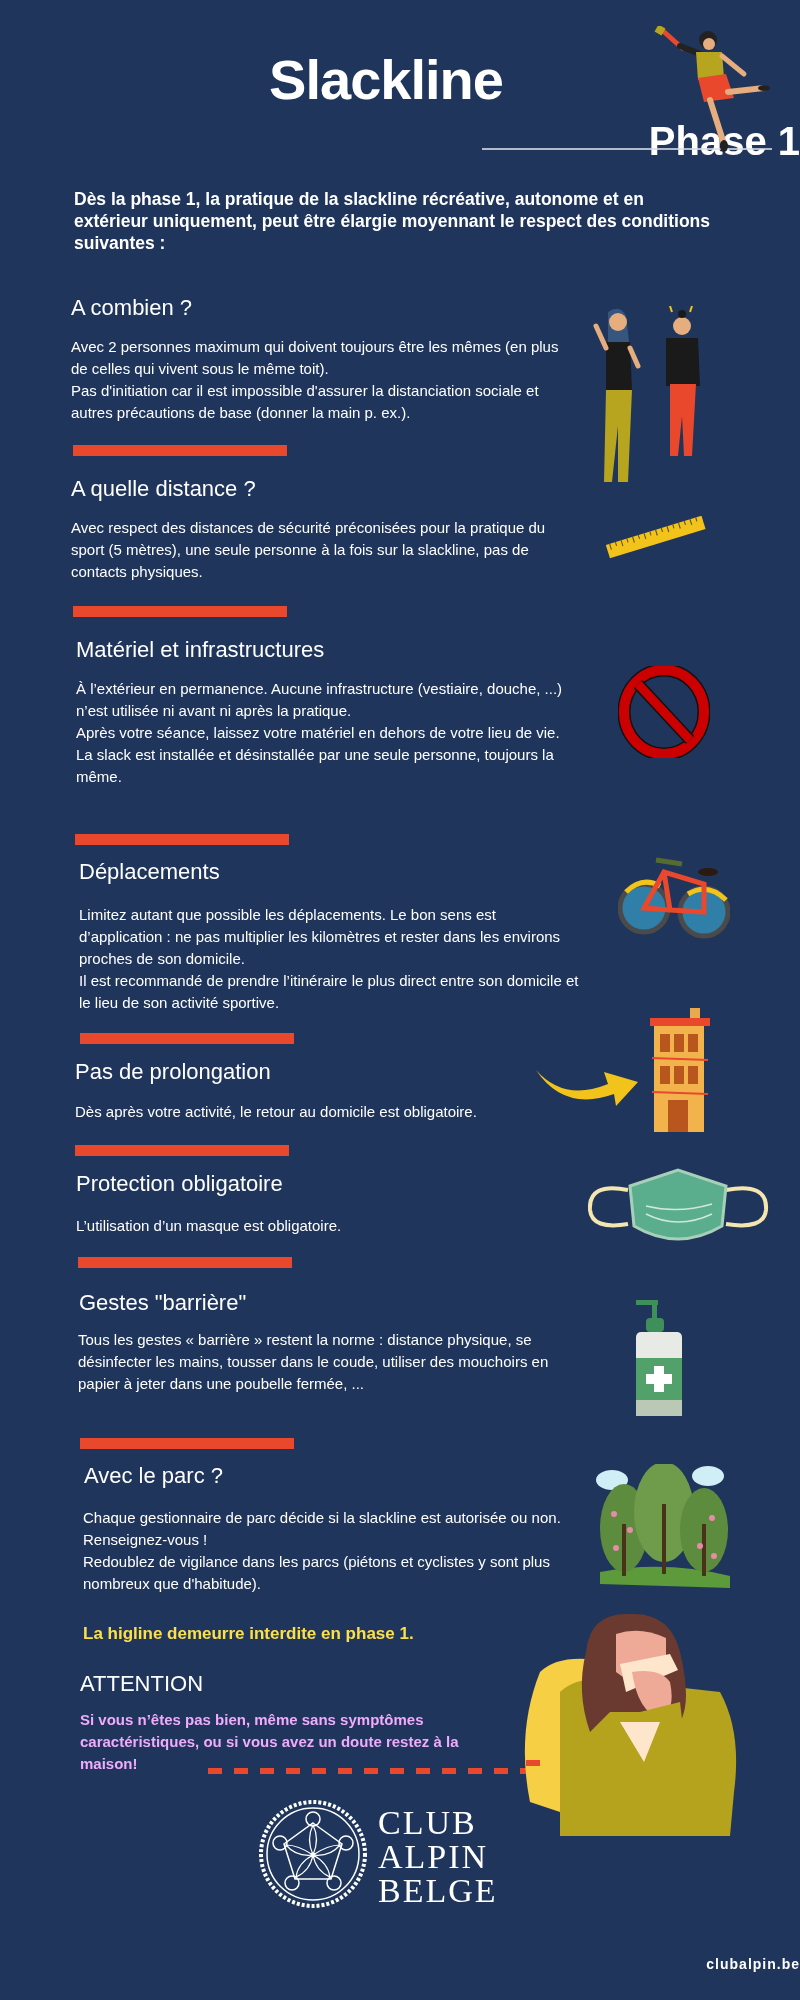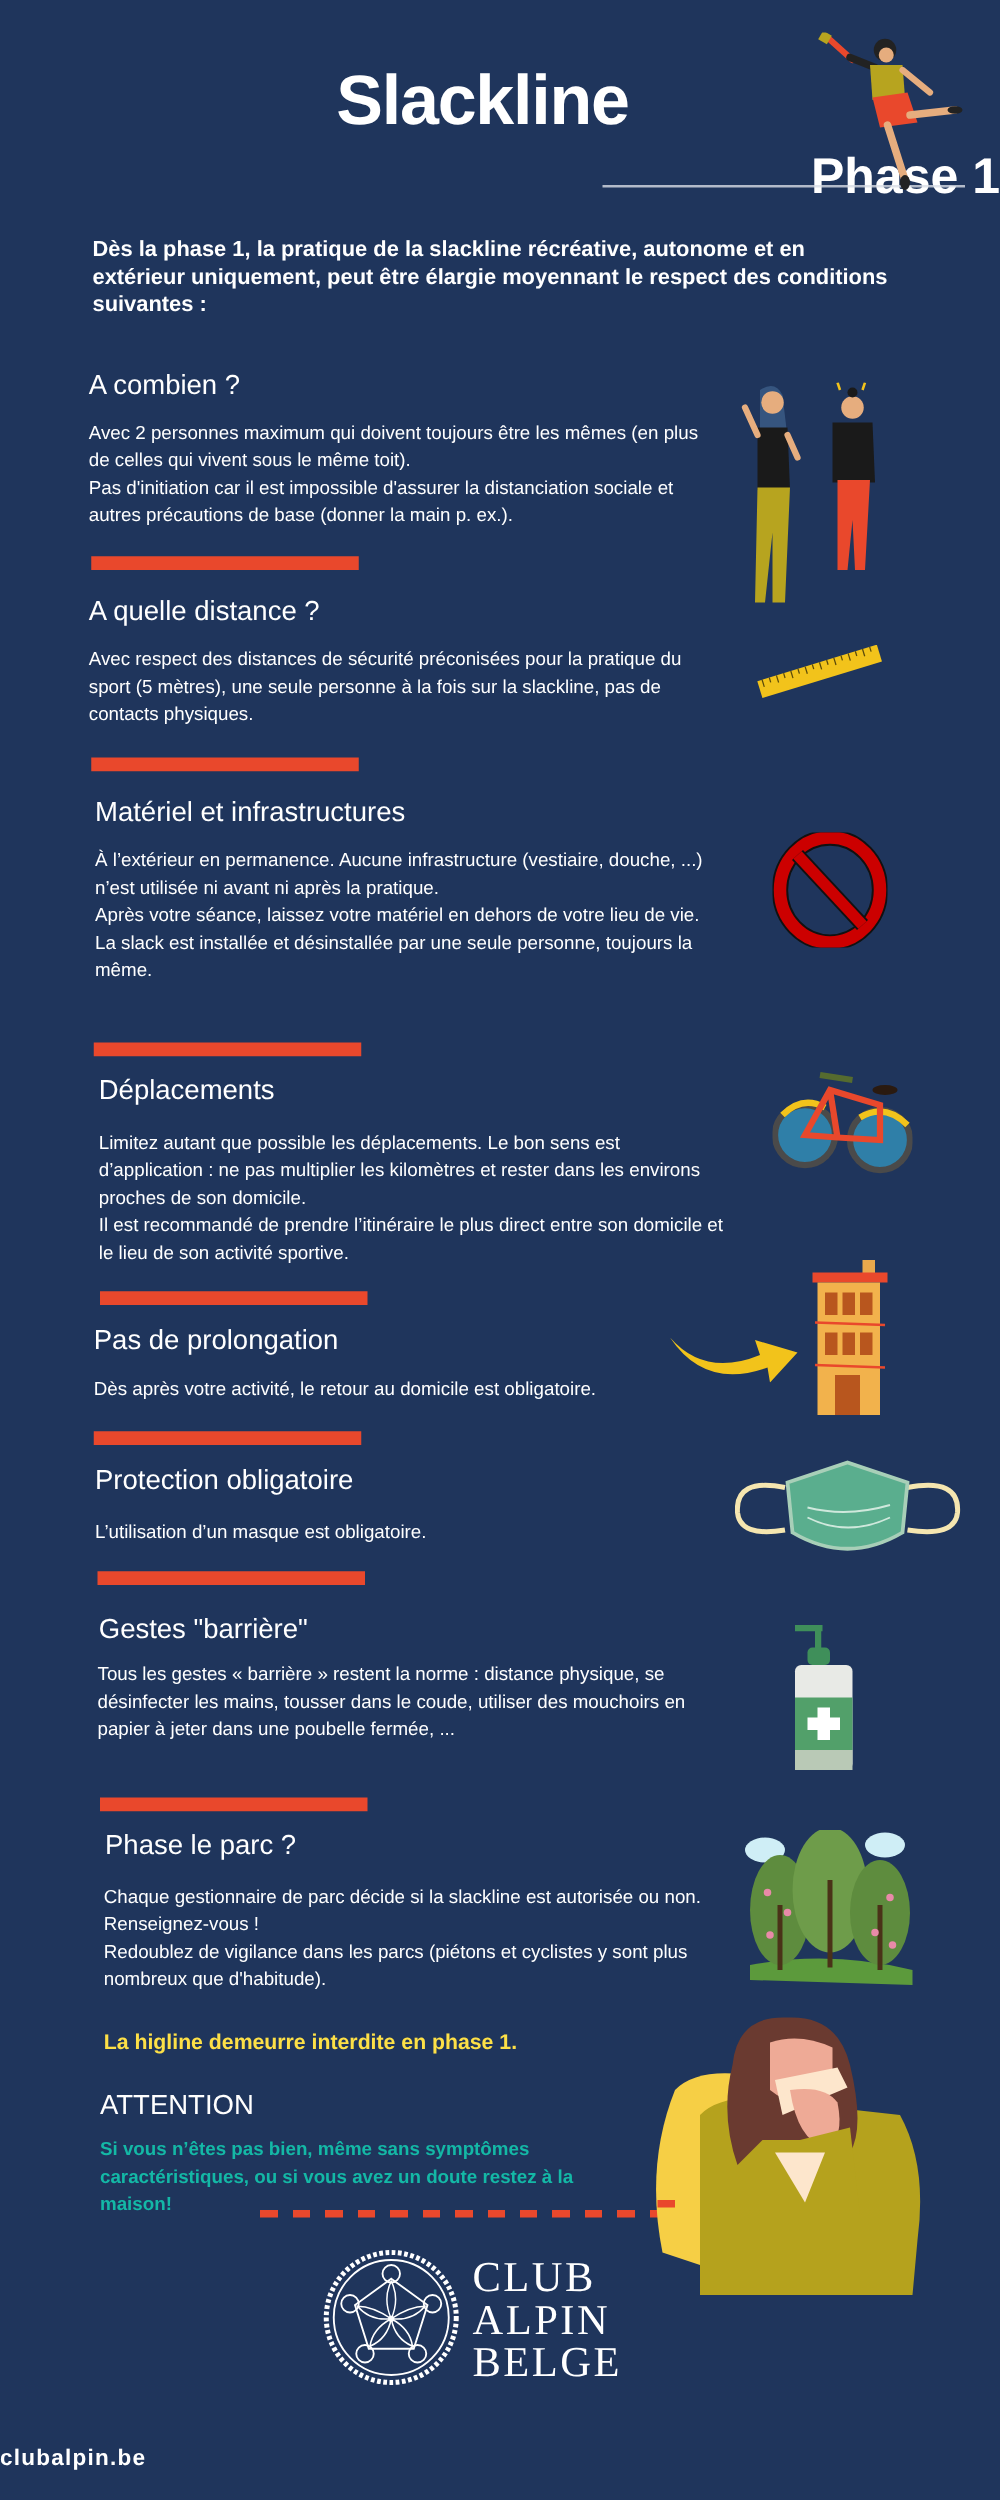--- a/index.html
+++ b/index.html
@@ -6,23 +6,23 @@
   body{width:800px;height:2000px;background:#1f355c;position:relative;overflow:hidden;font-family:"Liberation Sans",sans-serif;color:#fff;}
   .abs{position:absolute;}
   .title{left:0;width:772px;top:38px;text-align:center;font-size:56px;font-weight:bold;letter-spacing:-1px;line-height:84px;}
   .subtitle{left:0;width:800px;top:118px;text-align:right;font-size:40px;font-weight:bold;line-height:46px;}
   .slackline-rope{left:482px;top:148px;width:290px;height:2px;background:#d8dde6;opacity:.8;}
   .intro{left:74px;top:188px;width:640px;font-size:17.5px;font-weight:bold;line-height:22px;}
   .h{font-size:22px;line-height:28px;font-weight:normal;}
   .p{font-size:15px;line-height:22px;}
   .bar{height:11px;width:214px;background:#e9482c;}
   .warn{color:#fde047;font-weight:bold;font-size:17px;}
-  .yellow{color:#14b8a6;font-weight:bold;font-size:15px;line-height:22px;}
+  .yellow{color:#f0abfc;font-weight:bold;font-size:15px;line-height:22px;}
   .logo-text{font-family:"Liberation Serif",serif;font-size:34px;line-height:34px;letter-spacing:2px;}
-  .url{left:0;width:800px;text-align:left;top:1956px;font-size:18px;font-weight:bold;letter-spacing:1px;}
+  .url{left:0;width:800px;text-align:right;top:1956px;font-size:14px;font-weight:bold;letter-spacing:1px;}
   svg{display:block;}
 </style>
 </head>
 <body>
 
 <div class="abs title">Slackline</div>
 <div class="abs subtitle">Phase 1</div>
 <div class="abs slackline-rope"></div>
 
 <div class="abs" style="left:652px;top:26px;">
@@ -187,21 +187,21 @@
     <rect x="12" y="20" width="18" height="14" rx="4" fill="#3f8f5a"></rect>
     <rect x="2" y="34" width="46" height="84" rx="5" fill="#e8eae6"></rect>
     <rect x="2" y="60" width="46" height="42" fill="#52a06a"></rect>
     <rect x="2" y="102" width="46" height="16" fill="#b9c9b6"></rect>
     <rect x="20" y="68" width="10" height="26" fill="#fff"></rect>
     <rect x="12" y="76" width="26" height="10" fill="#fff"></rect>
   </svg>
 </div>
 <div class="abs bar" style="left:80px;top:1438px;"></div>
 
-<div class="abs h" style="left:84px;top:1462px;">Phase le parc ?</div>
+<div class="abs h" style="left:84px;top:1462px;">Avec le parc ?</div>
 <div class="abs p" style="left:83px;top:1507px;width:500px;">
   <div>Chaque gestionnaire de parc décide si la slackline est autorisée ou non. Renseignez-vous !</div>
   <div>Redoublez de vigilance dans les parcs (piétons et cyclistes y sont plus nombreux que d'habitude).</div>
 </div>
 <div class="abs" style="left:596px;top:1464px;">
   <svg width="136" height="124" viewBox="0 0 136 124">
     <ellipse cx="16" cy="16" rx="16" ry="10" fill="#cfeef6"></ellipse>
     <ellipse cx="112" cy="12" rx="16" ry="10" fill="#cfeef6"></ellipse>
     <path d="M4 108 Q68 96 134 112 L134 124 L4 120 Z" fill="#5c9a3c"></path>
     <ellipse cx="28" cy="64" rx="24" ry="44" fill="#5e8c3e"></ellipse>

